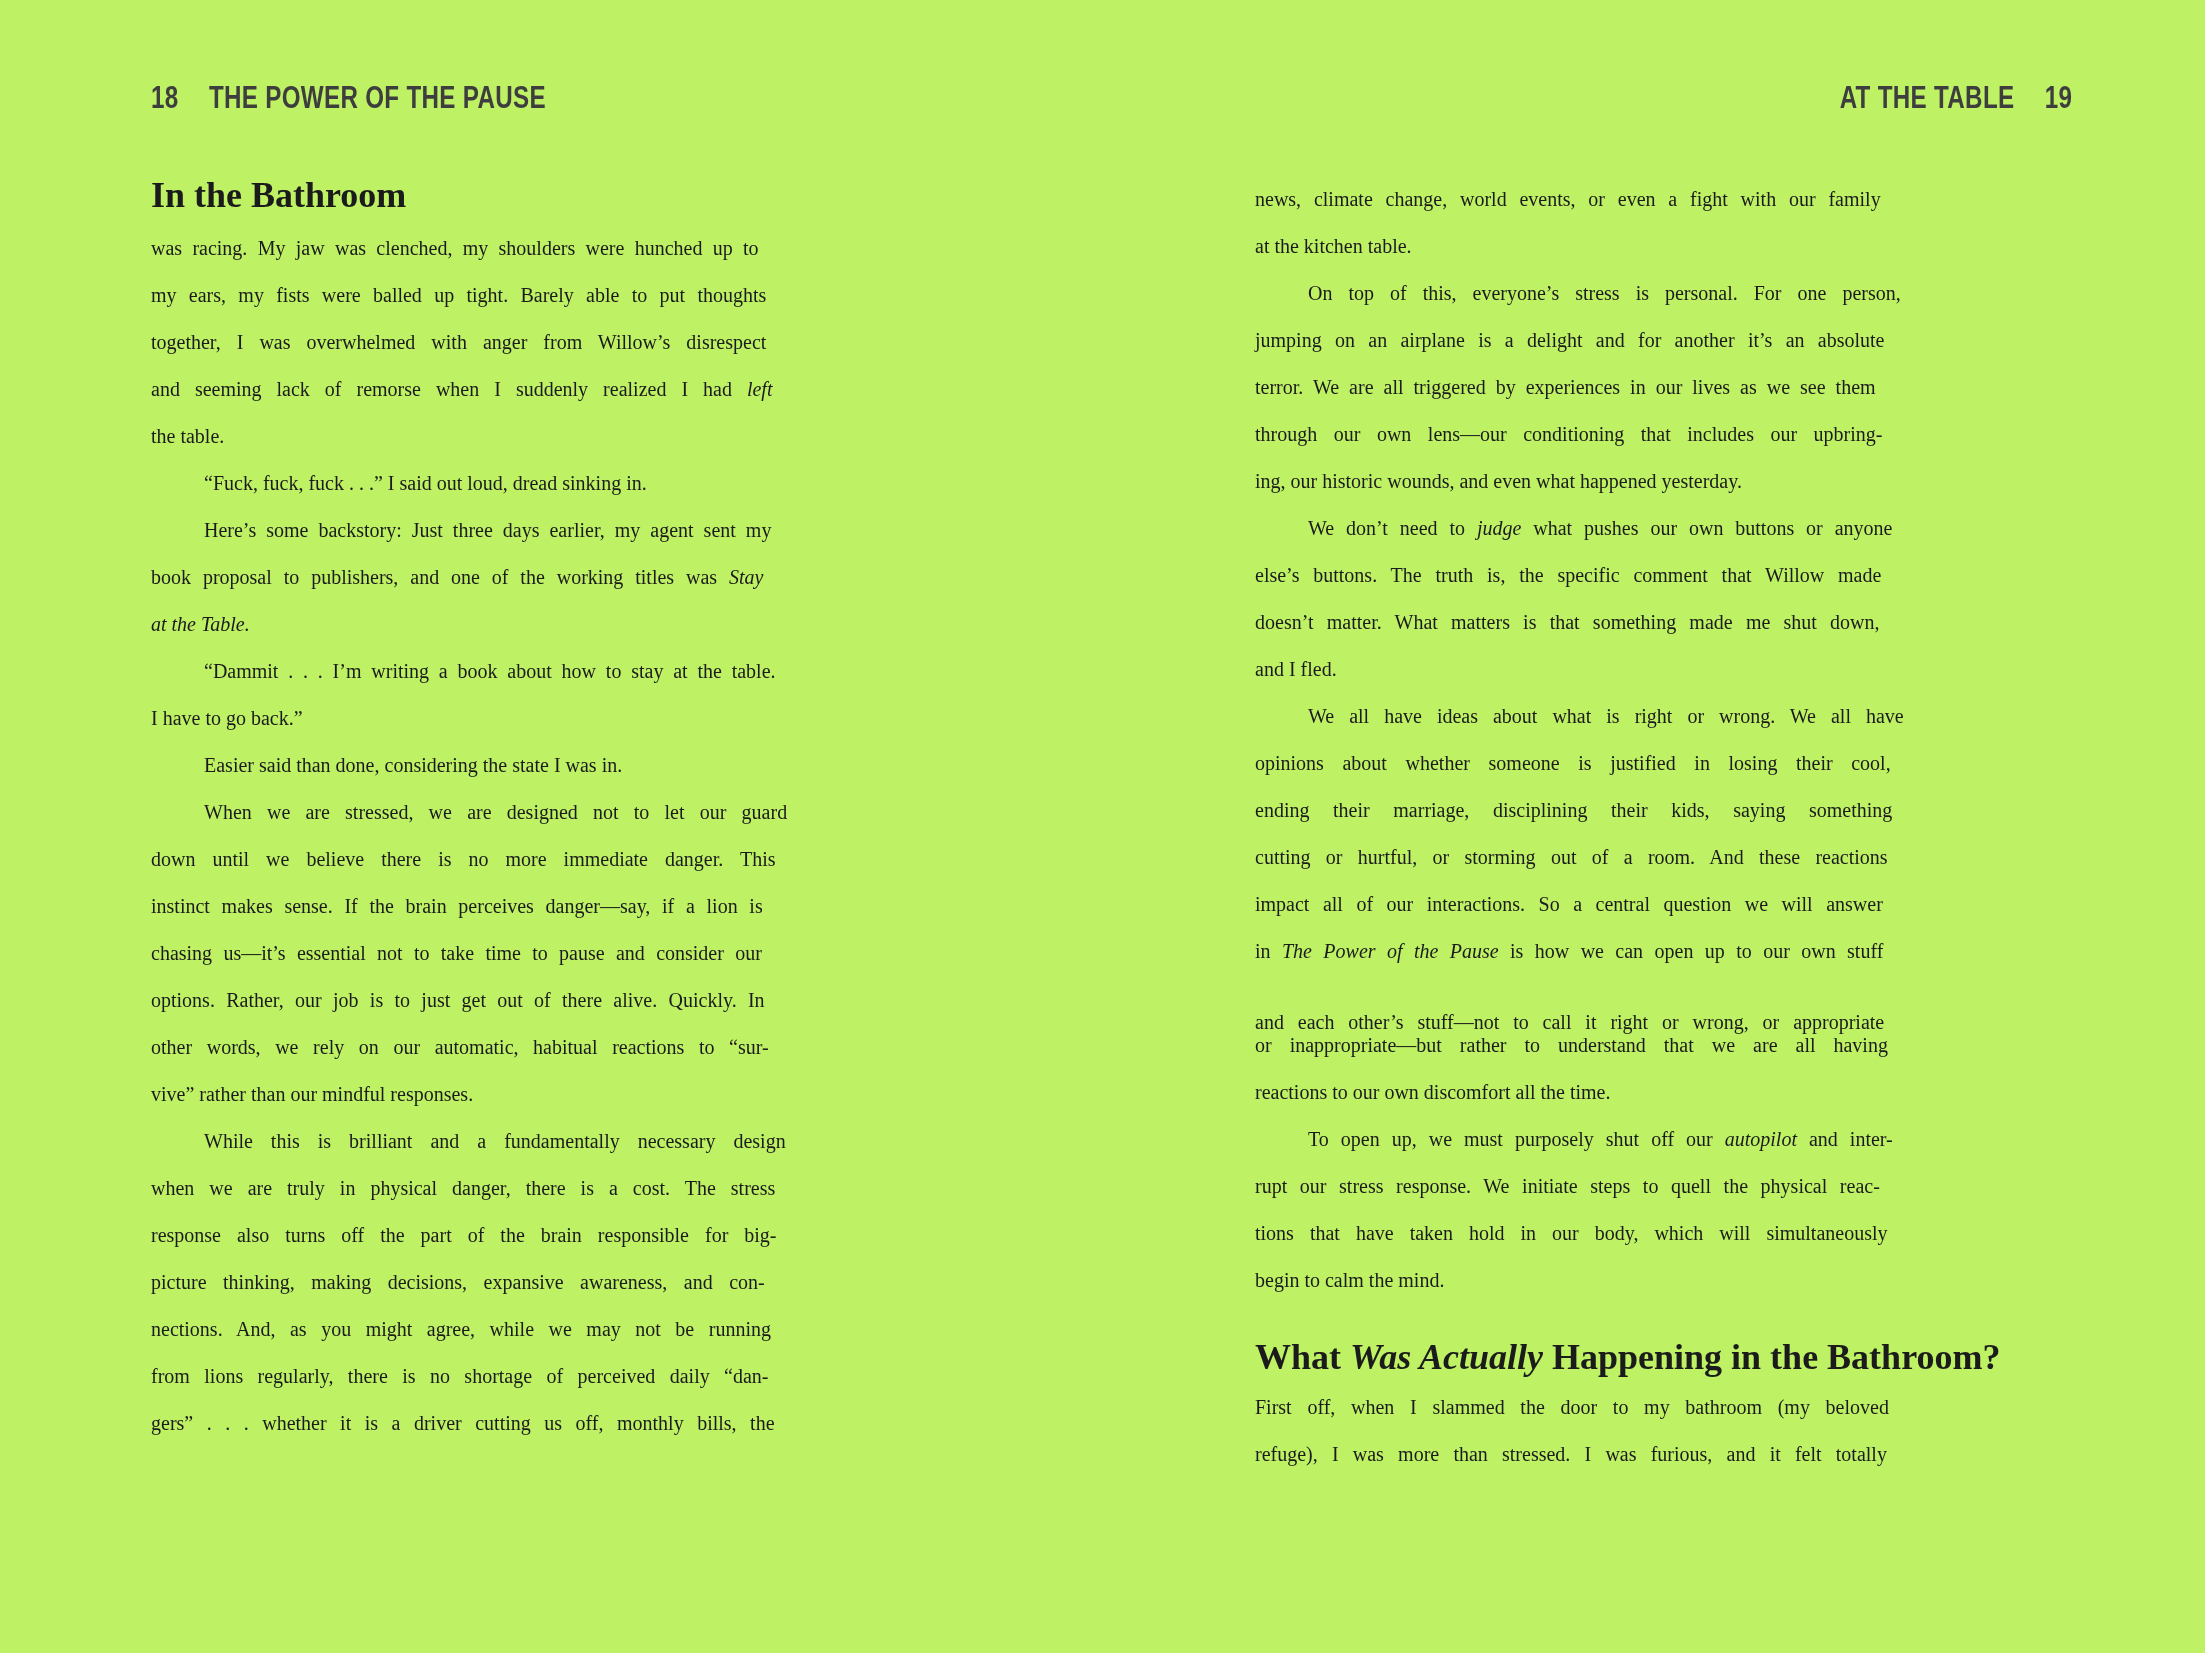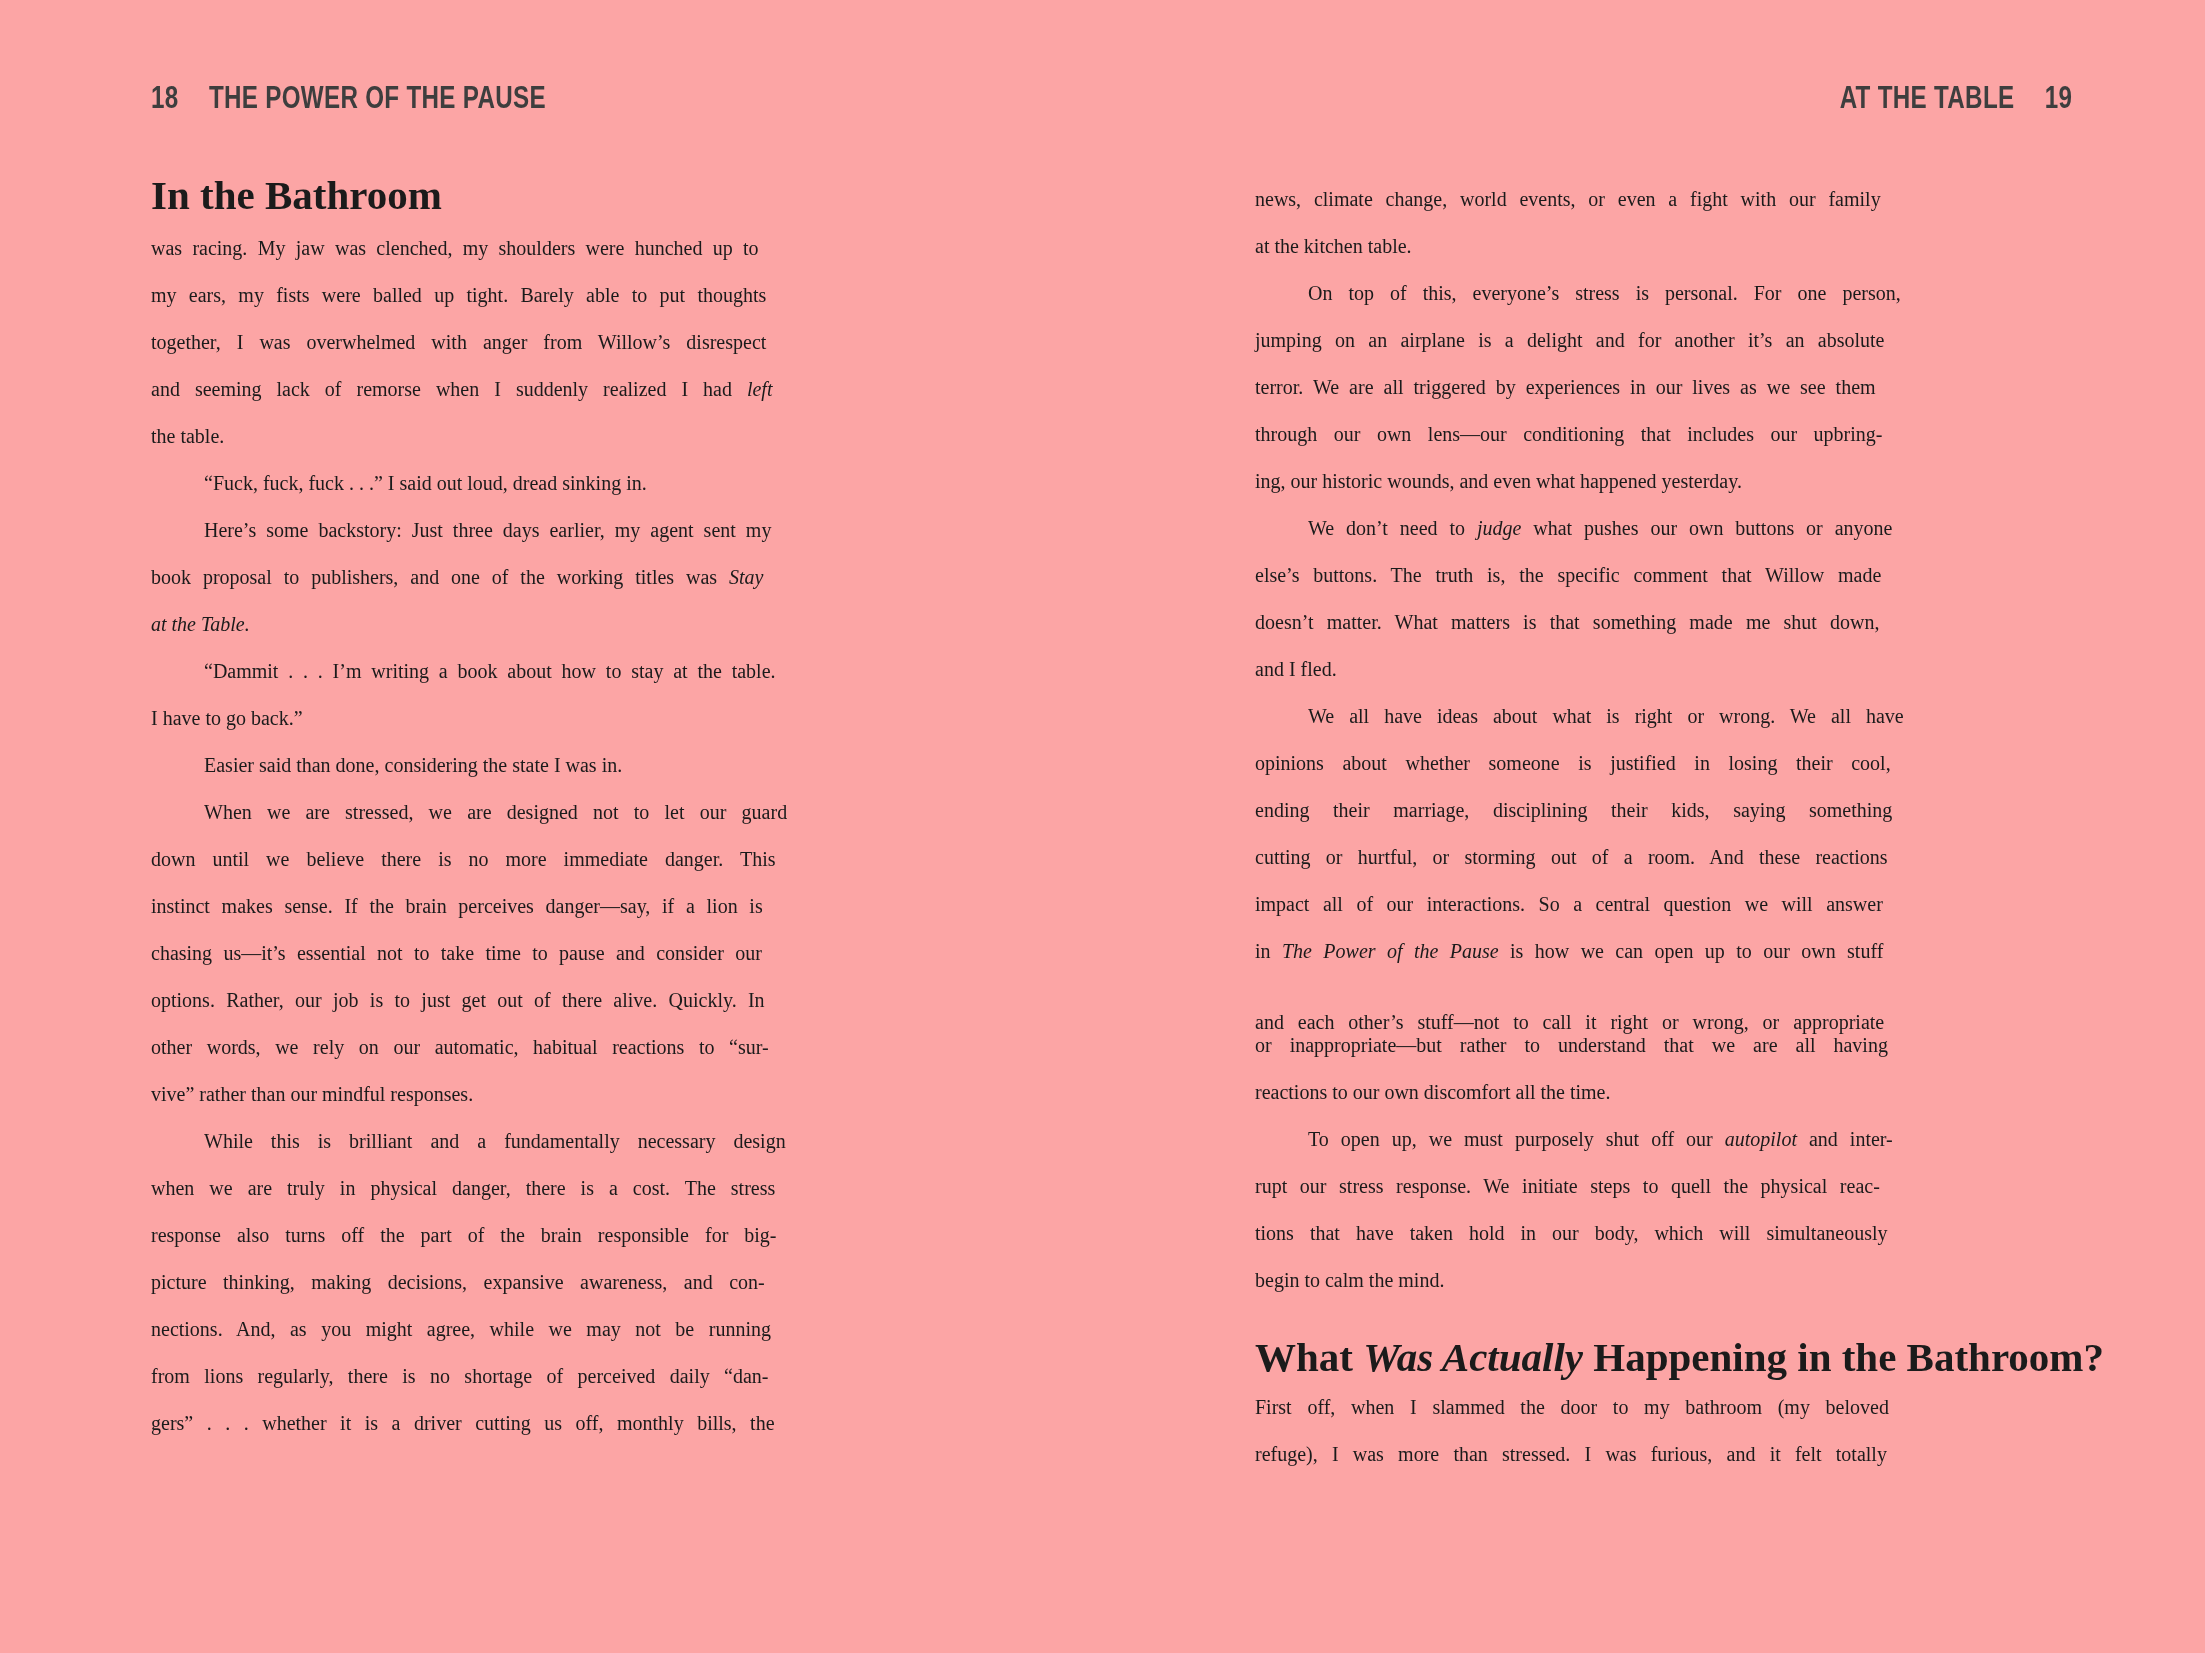--- a/index.html
+++ b/index.html
@@ -1,21 +1,21 @@
 <!DOCTYPE html>
 <html style="font-size:13.6px"><head>
 <meta charset="utf-8">
 <style>
   html,body{margin:0;padding:0;}
   body{
     width:2205px;height:1654px;position:relative;overflow:hidden;
     background:#ffffff;color:#1b1b1b;
     font-family:"Liberation Serif","DejaVu Serif",serif;
   }
-  .page{position:absolute;top:0;width:1103px;height:1654px;background:#fca5a5;}
+  .page{position:absolute;top:0;width:1103px;height:1654px;background:#bef264;}
   .page.left{left:0;}
   .page.right{left:1103px;}
 
   
   .rh{
     position:absolute;top:81px;display:flex;align-items:baseline;
     font-family:"Liberation Sans","DejaVu Sans",sans-serif;
     font-weight:bold;font-size:31px;line-height:34px;
     color:#3e3e3e;letter-spacing:0.4px;white-space:nowrap;
     transform:scaleX(0.78);
@@ -29,21 +29,21 @@
   .page.right .pbody{left:152px;width:818px;}
 
   .bline{
     font-size:20px;line-height:47px;height:47px;
     white-space:nowrap;text-align:left;
   }
   .bline.ind{padding-left:53px;}
   .lt{display:inline-block;white-space:nowrap;}
 
   .heading{
-    font-weight:bold;font-size:41px;line-height:39px;
+    font-weight:bold;font-size:36px;line-height:39px;
     margin:0 0 10.2px 0;white-space:nowrap;
   }
   .heading:not(:first-child){margin-top:34px;margin-bottom:6.8px;}
 
   .st-i{font-style:italic;}
   .st-b{font-weight:bold;}
   .st-bi{font-weight:bold;font-style:italic;margin-top:48px;}
 </style>
 </head>
 <body>

